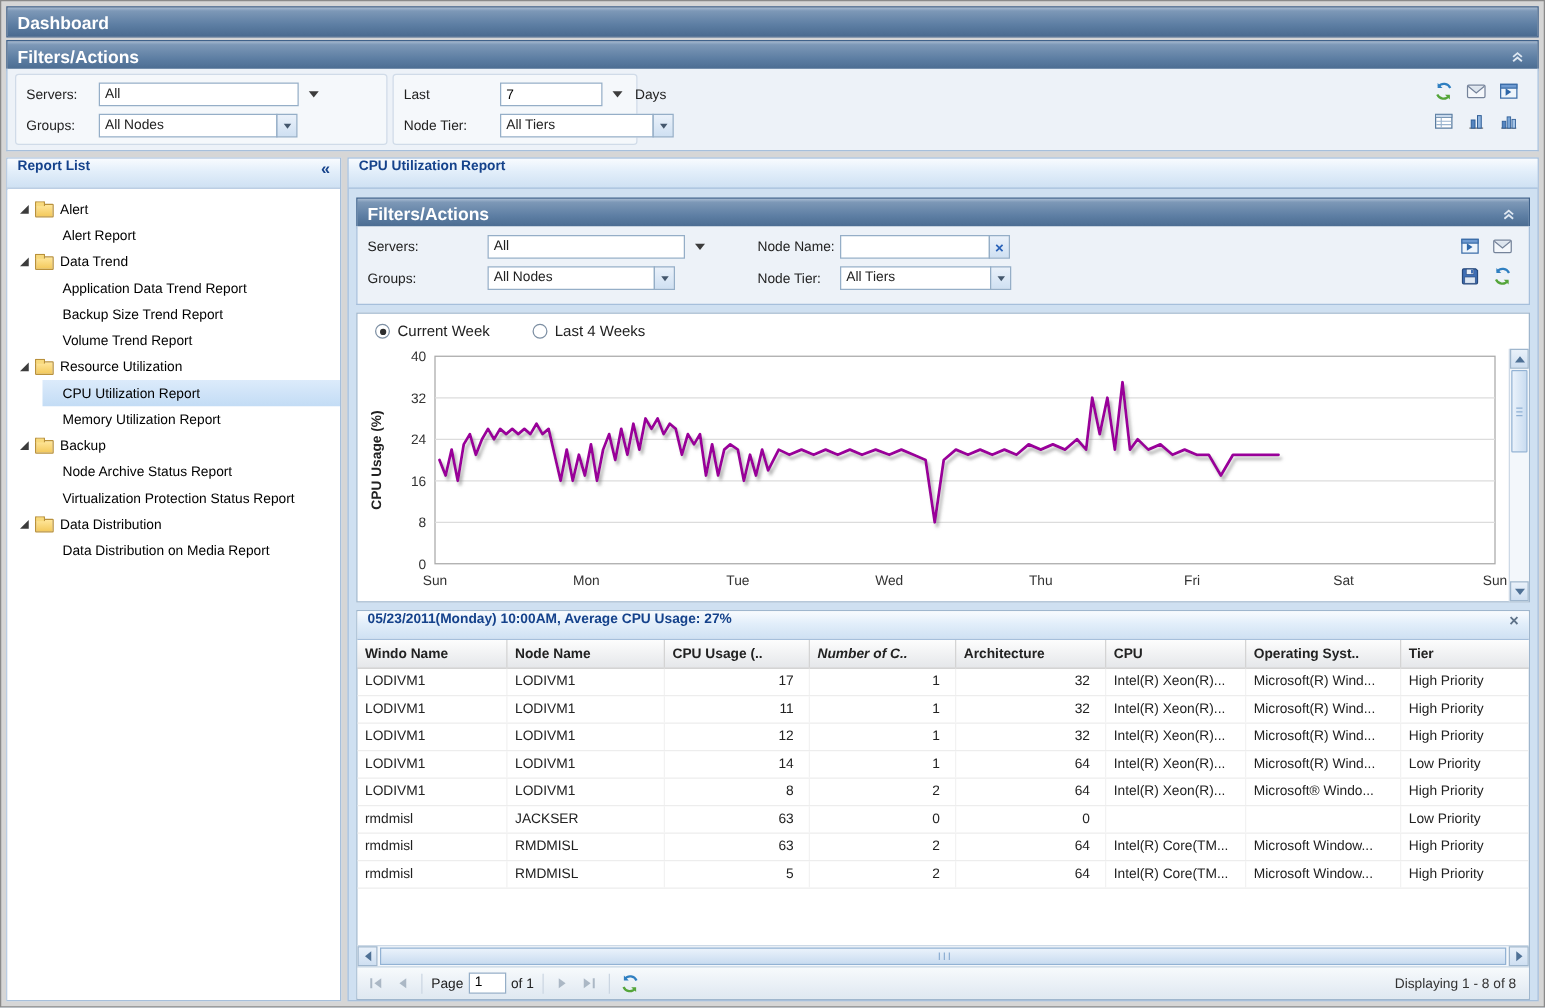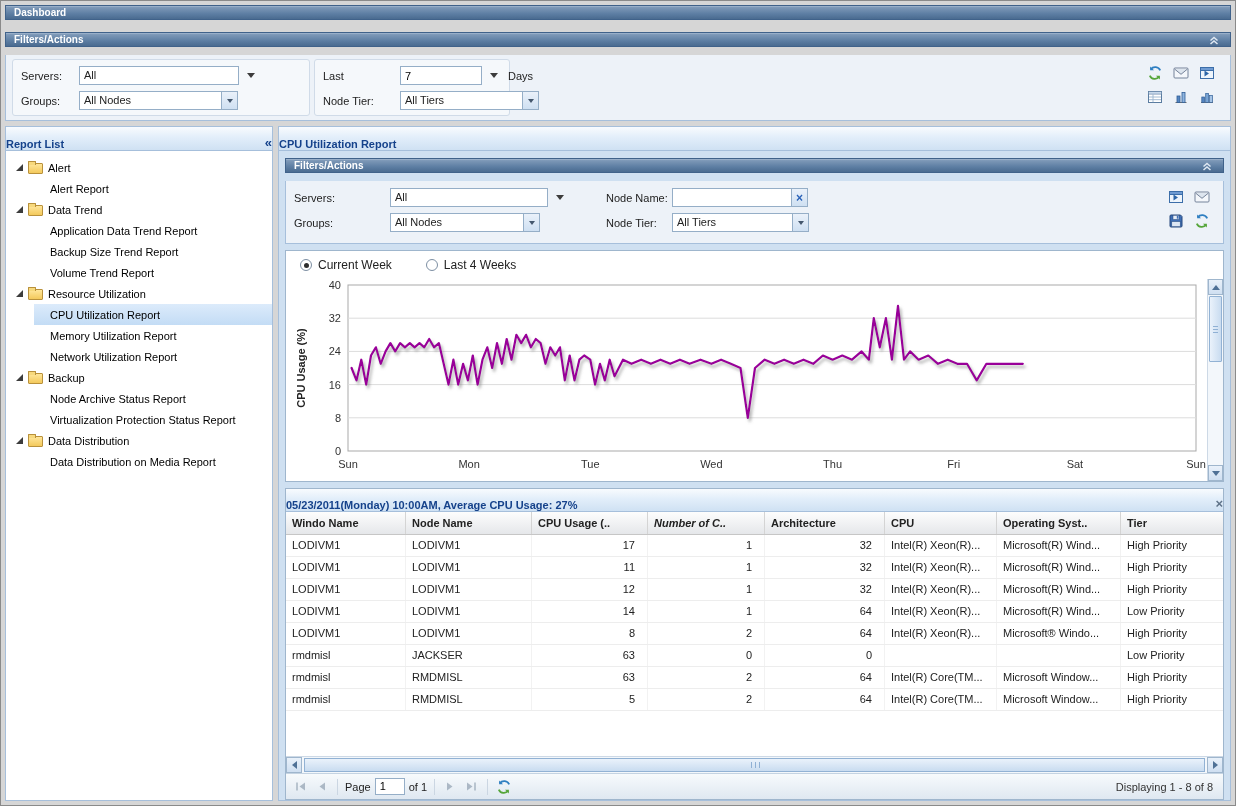--- a/index.html
+++ b/index.html
@@ -1,23 +1,23 @@
 <!DOCTYPE html>
 <html><head>
 <meta charset="utf-8">
 <style>
 *{box-sizing:border-box;margin:0;padding:0}
 html,body{width:1236px;height:806px}
 body{font-family:"Liberation Sans",sans-serif;font-size:11px;color:#222;background:#bfbfbf}
 .app{position:relative;width:1236px;height:806px;background:#d6d6d6;border:1px solid #8a8a8a;overflow:hidden}
 
 
-.dark-hdr{height:15px;padding:0 8px;color:#fff;font-weight:bold;font-size:10px;display:flex;align-items:center;
+.dark-hdr{height:25px;padding:0 8px;color:#fff;font-weight:bold;font-size:14px;display:flex;align-items:center;
  background:linear-gradient(#a6bad1 0,#7d98b7 12%,#5d7ea3 60%,#4a6b90 100%);border:1px solid #40628a}
-.light-hdr{height:24px;padding:0 0;color:#15428b;font-weight:bold;font-size:11px;display:flex;align-items:flex-end;
+.light-hdr{height:24px;padding:0 8px;color:#15428b;font-weight:bold;font-size:11px;display:flex;align-items:flex-start;
  background:linear-gradient(#f8fbfe 0,#e2eefa 45%,#cfe1f3 100%);border:1px solid #a6bfdb}
 .hdr-spacer{flex:1}
 .tool{width:16px;height:16px;display:flex;align-items:center;justify-content:center;cursor:pointer}
 
 
 .titlebar{position:absolute;left:4px;top:4px;right:4px}
 .top-filters{position:absolute;left:4px;top:31px;right:4px;height:89px}
 .tf-hdr{position:absolute;left:0;right:0;top:0}
 .tf-body{position:absolute;left:0;right:0;top:23px;bottom:0;background:#edf2f8;border:1px solid #a6bfdb;border-top:none}
 .filter-group{position:absolute;border:1px solid #d0dbe8;background:rgba(255,255,255,.45);border-radius:3px}
@@ -230,23 +230,20 @@
         <div class="trow folder">
           <span class="tree-tri"></span>
           <span class="folder-ic"></span>
           <span class="tlabel">Resource Utilization</span>
         </div>
         <div class="trow leaf sel">
           <span class="tlabel">CPU Utilization Report</span>
         </div>
         <div class="trow leaf">
           <span class="tlabel">Memory Utilization Report</span>
-        </div>
-        <div class="trow leaf">
-          <span class="tlabel">Network Utilization Report</span>
         </div>
         <div class="trow folder">
           <span class="tree-tri"></span>
           <span class="folder-ic"></span>
           <span class="tlabel">Backup</span>
         </div>
         <div class="trow leaf">
           <span class="tlabel">Node Archive Status Report</span>
         </div>
         <div class="trow leaf">

